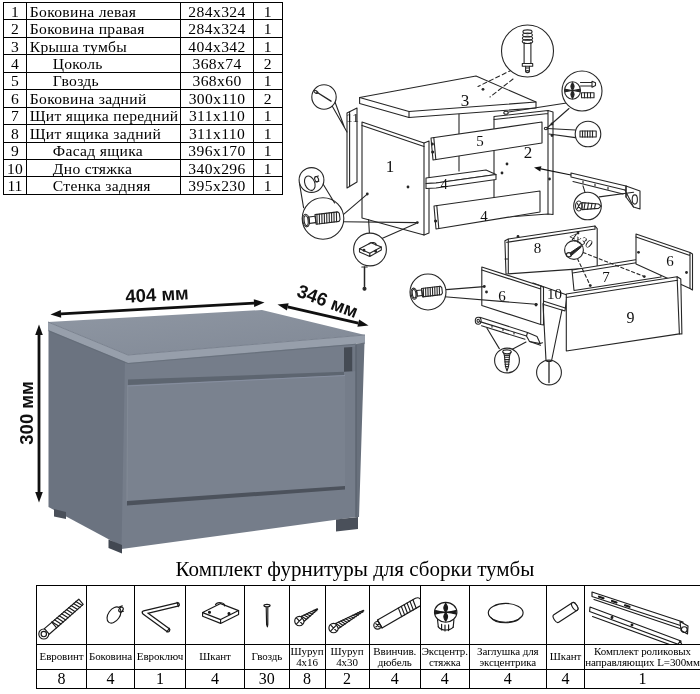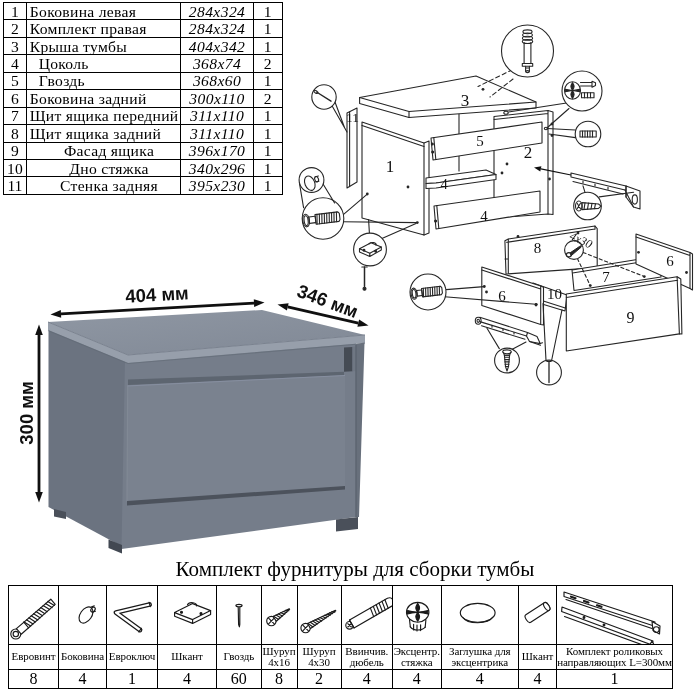--- a/index.html
+++ b/index.html
@@ -4,28 +4,28 @@
 <style>
 html,body{margin:0;padding:0;background:#fff;}
 #page{position:relative;width:700px;height:694px;background:#fff;overflow:hidden;
   font-family:"Liberation Serif",serif;}
 
 #ptable{position:absolute;left:3px;top:2px;border-collapse:collapse;table-layout:fixed;width:273.5px;}
 #ptable td{border:1.6px solid #000;height:16.45px;padding:0;font-size:15.6px;line-height:15px;
   color:#000;white-space:nowrap;overflow:visible;}
 #ptable td.n{width:21.8px;text-align:center;}
 #ptable td.nm{width:150.5px;padding-left:3px;letter-spacing:.3px;margin-left:8px;}
-#ptable td.dm{width:71.5px;text-align:center;letter-spacing:.4px;font-style:italic;}
+#ptable td.dm{width:71.5px;text-align:center;letter-spacing:.4px;}
 #ptable td.q{width:27.8px;text-align:center;}
-#ptable td.i1{padding-left:11px;text-align:center;}
-#ptable td.i2{padding-left:12px;}
+#ptable td.i1{padding-left:26px;}
+#ptable td.i2{padding-left:26px;}
 
 #btitle{position:absolute;left:5px;top:557px;width:700px;text-align:center;
   font-size:21px;color:#000;}
-#btable{position:absolute;left:8px;top:585px;border-collapse:collapse;table-layout:fixed;width:664.5px;}
+#btable{position:absolute;left:36px;top:585px;border-collapse:collapse;table-layout:fixed;width:664.5px;}
 #btable td{border:1.7px solid #000;padding:0;text-align:center;vertical-align:middle;color:#000;}
 #btable tr.ico td{height:58.4px;}
 #btable tr.nm td{height:23.4px;font-size:11px;line-height:11.3px;letter-spacing:-.1px;}
 #btable tr.qt td{height:15.8px;font-size:16px;}
 .c1{width:49px}.c2{width:47px}.c3{width:50px}.c4{width:58px}.c5{width:43.5px}
 .c6{width:35px}.c7{width:43px}.c8{width:50.5px}.c9{width:47.5px}.c10{width:76.5px}
 .c11{width:37px}.c12{width:115px}
 svg{display:block;}
 .icon{margin:0 auto;}
 #diagram{position:absolute;left:0;top:0;}
@@ -258,21 +258,21 @@
 <table id="ptable">
 <tbody>
         <tr>
           <td class="n">1</td>
           <td class="nm">Боковина левая</td>
           <td class="dm">284x324</td>
           <td class="q">1</td>
         </tr>
 <tr>
           <td class="n">2</td>
-          <td class="nm">Комплект правая</td>
+          <td class="nm">Боковина правая</td>
           <td class="dm">284x324</td>
           <td class="q">1</td>
         </tr>
 <tr>
           <td class="n">3</td>
           <td class="nm">Крыша тумбы</td>
           <td class="dm">404x342</td>
           <td class="q">1</td>
         </tr>
 <tr>
@@ -500,21 +500,21 @@
           <td>Эксцентр.<br>стяжка</td>
 <td>Заглушка для<br>эксцентрика</td>
           <td>Шкант</td>
           <td>Комплект роликовых<br>направляющих L=300мм</td>
 </tr>
 <tr class="qt">
 <td>8</td>
           <td>4</td>
           <td>1</td>
           <td>4</td>
-          <td>60</td>
+          <td>30</td>
           <td>8</td>
           <td>2</td>
           <td>4</td>
           <td>4</td>
           <td>4</td>
           <td>4</td>
           <td>1</td>
 </tr>
 </tbody>
     </table>

